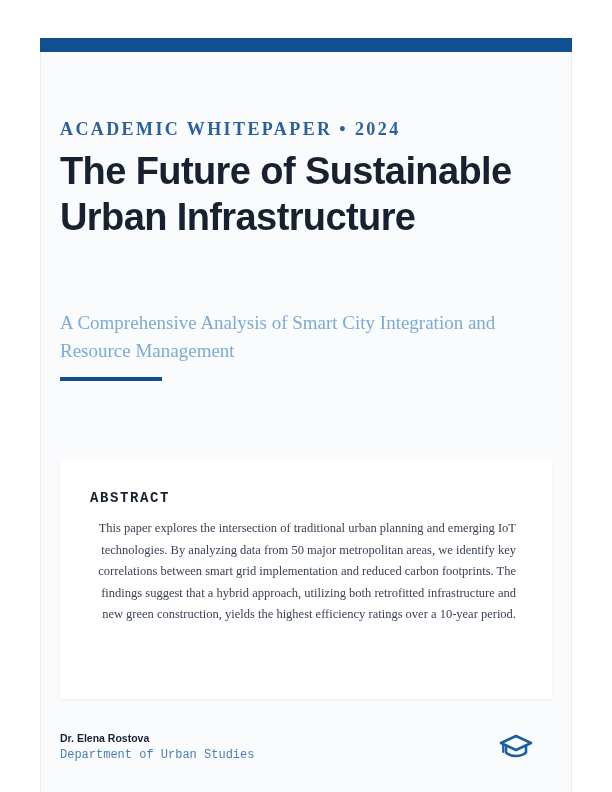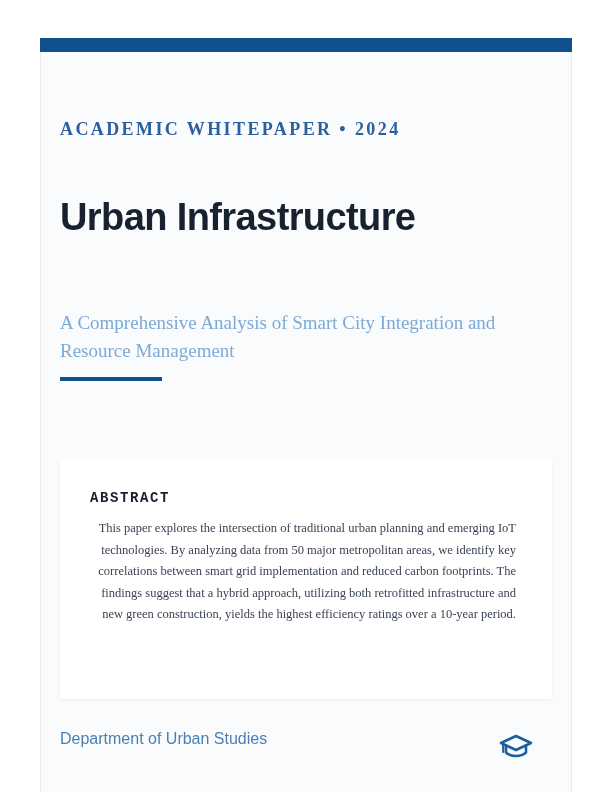--- a/index.html
+++ b/index.html
@@ -129,22 +129,22 @@
 
   .author-name {
     font-family: "Liberation Sans", sans-serif;
     font-size: 10.5px;
     font-weight: bold;
     color: #18212f;
     line-height: 16px;
   }
 
   .affiliation {
-    font-family: Liberation Sans, sans-serif;
-    font-size: 16px;
+    font-family: Liberation Mono, monospace;
+    font-size: 12px;
     color: #4a7fb5;
     line-height: 18px;
   }
 
   .logo {
     position: absolute;
     left: 499px;
     top: 732px;
     width: 34px;
     height: 30px;
@@ -154,34 +154,35 @@
 <body>
 
 <div class="page">
 </div>
 
 <div class="top-bar"></div>
 
 <div class="eyebrow">ACADEMIC WHITEPAPER • 2024</div>
 
 <div class="title">
-  <br>
+  <span>The Future of Sustainable</span><br>
   <span>Urban Infrastructure</span>
 </div>
 
 <div class="subtitle">A Comprehensive Analysis of Smart City Integration and Resource Management</div>
 
 <div class="accent-rule"></div>
 
 <div class="abstract-panel">
   <div class="abstract-label">ABSTRACT</div>
   <div class="abstract-body">This paper explores the intersection of traditional urban planning and emerging IoT technologies. By analyzing data from 50 major metropolitan areas, we identify key correlations between smart grid implementation and reduced carbon footprints. The findings suggest that a hybrid approach, utilizing both retrofitted infrastructure and new green construction, yields the highest efficiency ratings over a 10-year period.</div>
 </div>
 
 <div class="footer">
+  <div class="author-name">Dr. Elena Rostova</div>
   <div class="affiliation">Department of Urban Studies</div>
 </div>
 
 <div class="logo">
   <svg viewBox="0 0 34 30" width="34" height="30" xmlns="http://www.w3.org/2000/svg">
     <path d="M17 4 L32 11 L17 18 L2 11 Z" fill="none" stroke="#1e5fa0" stroke-width="2.6" stroke-linejoin="round"></path>
     <path d="M7 13.5 L7 20.5 C7 20.5 11 24 17 24 C23 24 27 20.5 27 20.5 L27 13.5" fill="none" stroke="#1e5fa0" stroke-width="2.6" stroke-linejoin="round" stroke-linecap="round"></path>
     <path d="M4.2 12 L4.2 20" fill="none" stroke="#1e5fa0" stroke-width="2.2" stroke-linecap="round"></path>
   </svg>
 </div>

